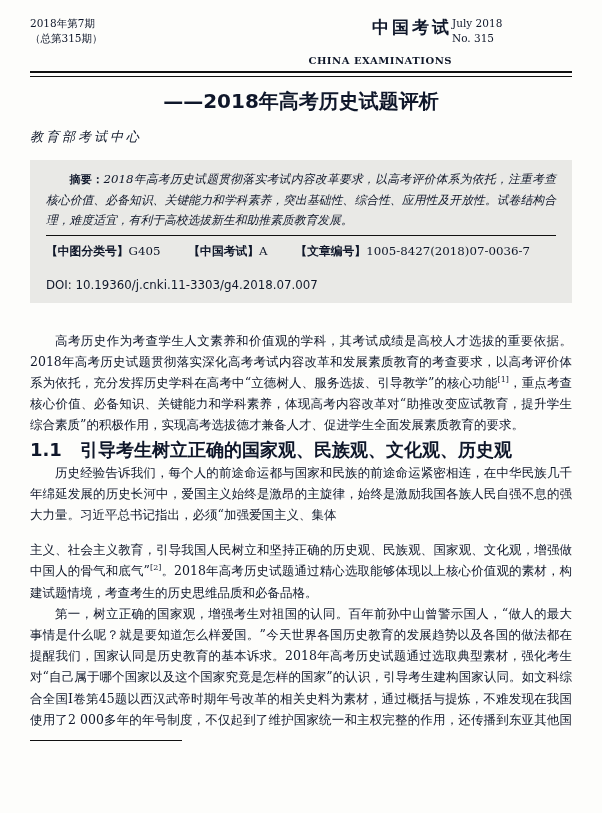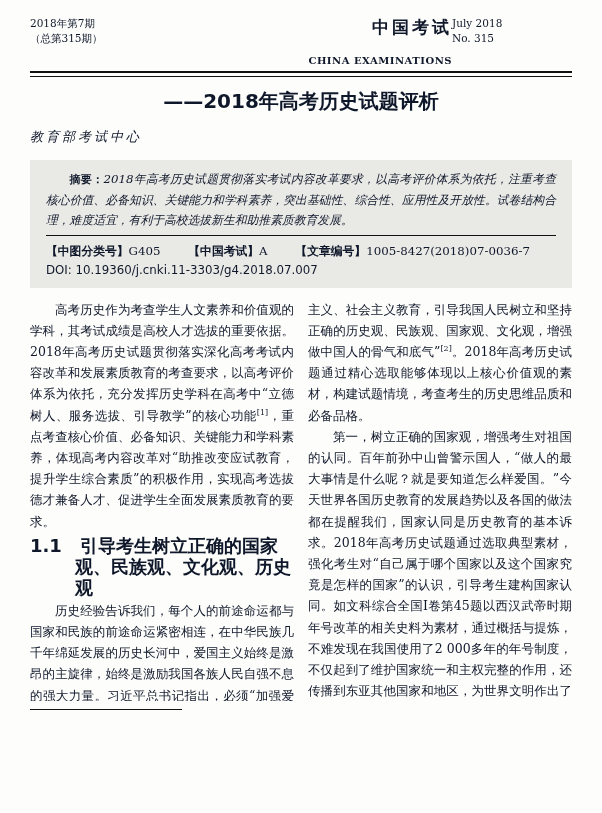--- a/index.html
+++ b/index.html
@@ -24,24 +24,24 @@
               font-family:"DejaVu Sans","Liberation Sans",sans-serif; }
   .author { margin-top:13px; font-size:13px; font-style:italic; letter-spacing:3px; }
   
   .abs-box { margin-top:14px; background:#e9e9e6; padding:9px 16px 8px 16px; }
   .abs-p { font-size:11.8px; line-height:20px; text-align:justify; text-indent:2em; font-style:italic; }
   .abs-label { font-style:normal; font-weight:bold; font-family:"DejaVu Sans","Liberation Sans",sans-serif; font-size:11px; }
   .box-rule { border-top:1.5px solid #111; margin:5px 0 6px 0; }
   .clc-line { font-size:11.8px; line-height:19px; }
   .clc-label { font-weight:bold; font-family:"DejaVu Sans","Liberation Sans",sans-serif; }
   .clc-group { margin-right:24px; white-space:nowrap;text-align:right; }
-  .doi-line { font-size:11.8px; line-height:19px; margin-top:0;
+  .doi-line { font-size:11.8px; line-height:19px; margin-top:15px;
               font-family:"DejaVu Sans","Liberation Sans",sans-serif; }
   
-  .columns { display:flex; gap:14px; margin-top:11px; height:402px; overflow:hidden; }
+  .columns { display:flex; gap:14px; margin-top:27px; height:402px; overflow:hidden;flex-direction:column; }
   .col { flex:1; min-width:0; }
   .body-p { font-size:12.5px; line-height:21.2px; text-align:justify; }
   .body-p.indent { text-indent:2em; }
   .body-p sup { font-size:8px; line-height:0; }
   .sec-h1 { font-family:"DejaVu Sans","Liberation Sans",sans-serif; font-weight:bold;
             font-size:13.8px; line-height:21.5px; margin:6px 0 5px 0;
             padding-left:1.55em; text-indent:-1.55em; }
   .sec-h2 { font-family:"DejaVu Sans","Liberation Sans",sans-serif; font-weight:bold;
             font-size:18px; line-height:21px; margin:3px 0 2px 0;
             padding-left:2.5em; text-indent:-2.5em; }

